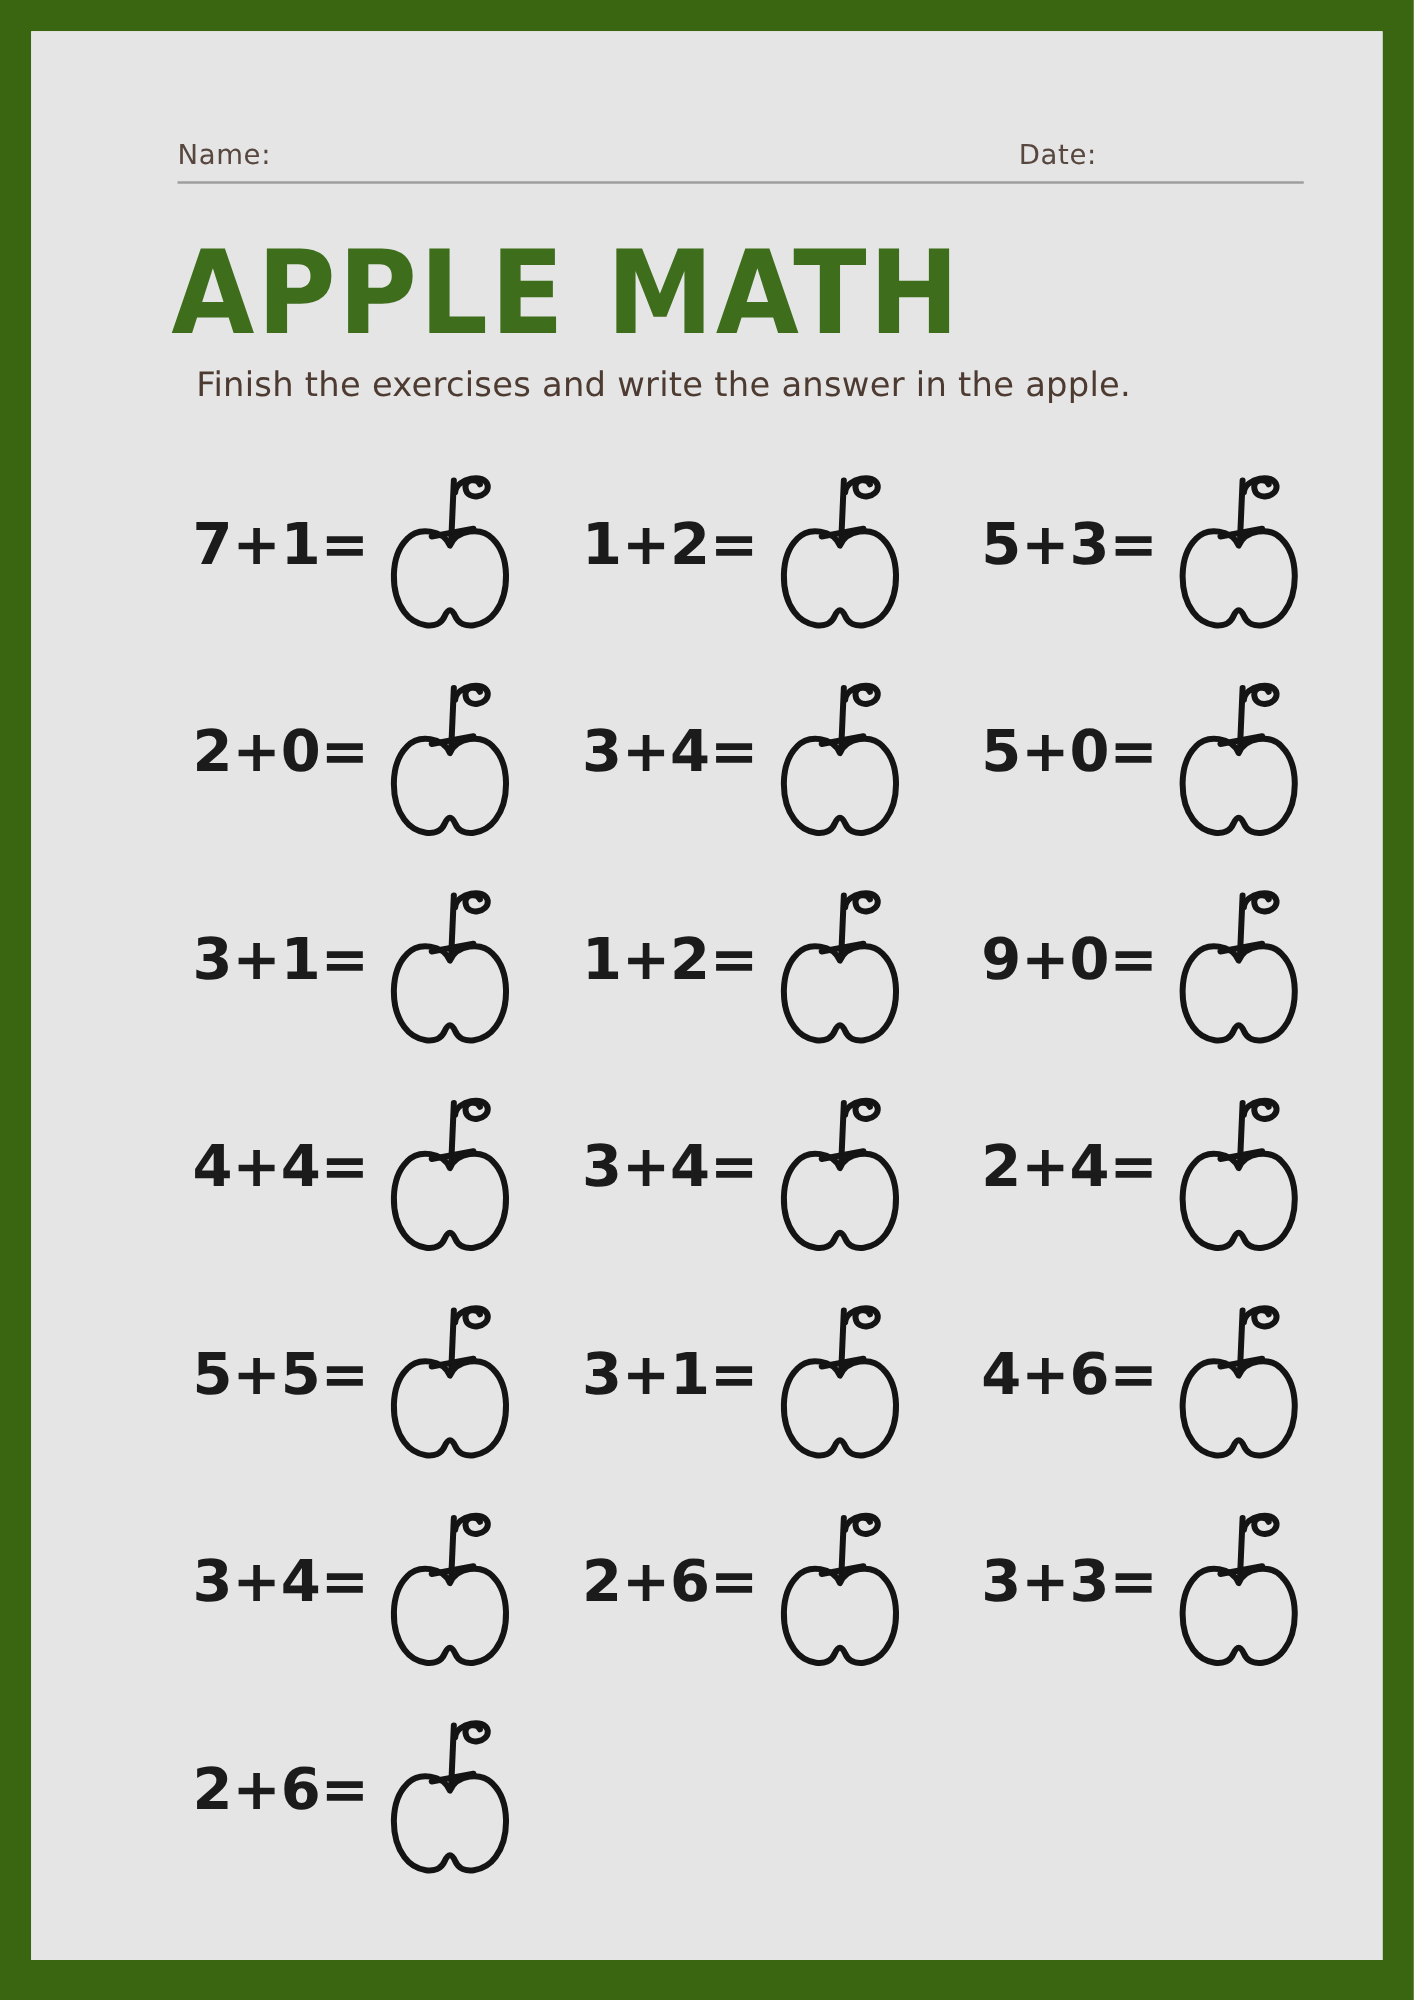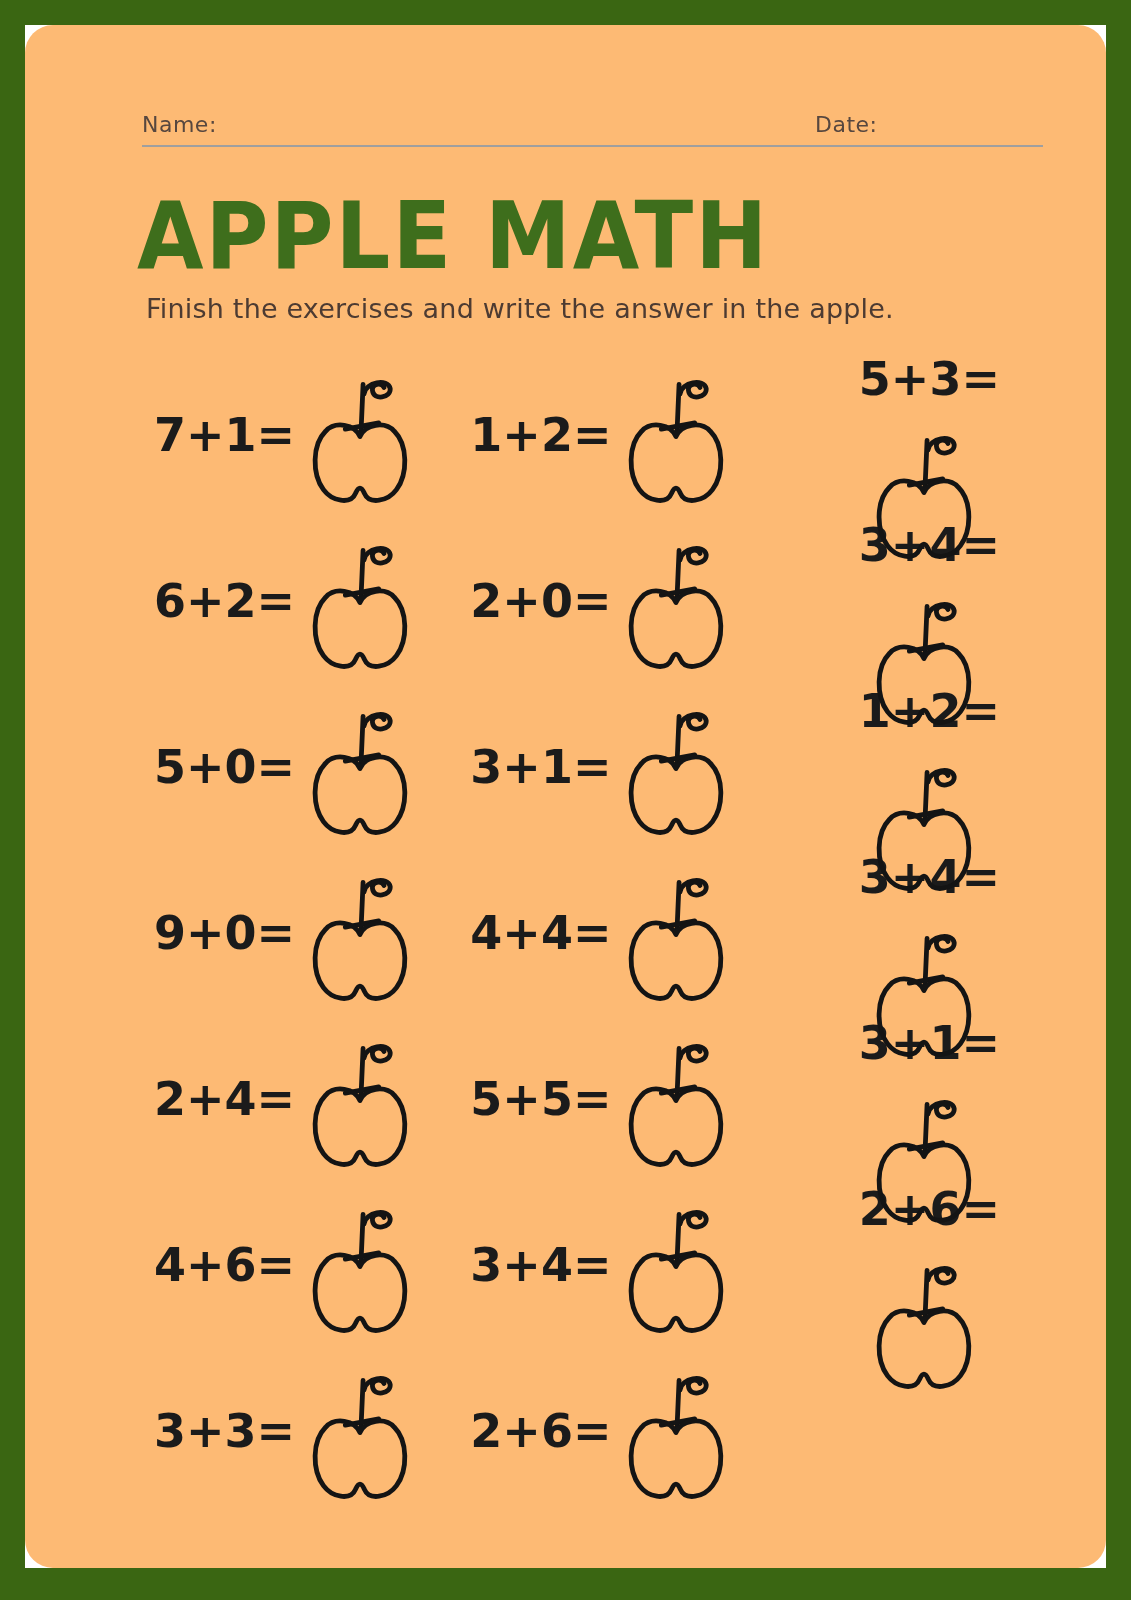--- a/index.html
+++ b/index.html
@@ -15,21 +15,21 @@
     background: #ffffff;
     font-family: "DejaVu Sans", "Liberation Sans", sans-serif;
     overflow: hidden;
   }
   .frame {
     position: absolute; inset: 0;
     border-style: solid;
     border-color: var(--border-green);
     border-width: 25px 25px 32px 25px;
   }
-  .page { position: absolute; inset: 25px 25px 32px 25px; background: #fdba74; border-radius: 28px; }
+  .page { position: absolute; inset: 25px 25px 32px 25px; background: #e5e5e5; }
 
   .header {
     position: absolute;
     left: 117px; top: 88px;
     width: 901px; height: 34px;
     border-bottom: 2px solid #9f9f9f;
   }
   .header .name-label {
     position: absolute; left: 0; bottom: 8px;
     font-size: 22px; color: var(--label-brown); letter-spacing: 0.5px;
@@ -42,38 +42,38 @@
   .title {
     position: absolute; left: 112px; top: 164px;
     font-size: 86px; line-height: 1.0;
     font-weight: 800; letter-spacing: 2px;
     color: var(--title-green);
     transform: scaleY(1.08);
     transform-origin: left top;
     white-space: nowrap;
   }
   .subtitle {
-    position: absolute; left: 121px; top: 268px;
+    position: absolute; left: 132px; top: 268px;
     font-size: 27px; color: var(--subtitle-brown);
     letter-spacing: 0.2px;
   }
 
   .grid {
     position: absolute; left: 129px; top: 327px;
     width: 901px;
     display: grid;
     grid-template-columns: repeat(3, 1fr);
     grid-auto-rows: 166px;
   }
   .cell {
     display: flex; align-items: center;
     gap: 12px;
   }
   .cell:nth-child(3n+2) { padding-left: 16px; }
-  .cell:nth-child(3n+3) { padding-left: 40px; flex-direction: column; }
+  .cell:nth-child(3n+3) { padding-left: 40px; }
   .eq {
     width: 132px;
     font-size: 46px; font-weight: 700; color: var(--ink);
     letter-spacing: 0px; white-space: nowrap;
   }
   svg.apple {
     width: 126px; height: 146px;
     position: relative; top: 14px;
     flex: 0 0 auto;
   }
@@ -132,33 +132,20 @@
       <path d="M62,8 L60,54"></path>
 
       <path d="M45,51 L77,45"></path>
 
       <path d="M63,17 C64,6 86,2 88,12 C89,21 72,24 71,14 C70,7 80,6 82,11"></path>
 
       <path d="M59,58 C54,46 35,43 26,53 C13,66 13,94 24,109 C32,120 50,124 55,112 Q59,103 63,112 C68,124 86,120 94,109 C105,94 105,66 92,53 C83,43 64,46 59,58 Z"></path>
     </svg>
   </div>
 
-  <div class="cell">
-    <span class="eq">6+2=</span>
-    <svg class="apple" viewBox="0 0 120 140" aria-hidden="true">
-
-      <path d="M62,8 L60,54"></path>
-
-      <path d="M45,51 L77,45"></path>
-
-      <path d="M63,17 C64,6 86,2 88,12 C89,21 72,24 71,14 C70,7 80,6 82,11"></path>
-
-      <path d="M59,58 C54,46 35,43 26,53 C13,66 13,94 24,109 C32,120 50,124 55,112 Q59,103 63,112 C68,124 86,120 94,109 C105,94 105,66 92,53 C83,43 64,46 59,58 Z"></path>
-    </svg>
-  </div>
 
   <div class="cell">
     <span class="eq">2+0=</span>
     <svg class="apple" viewBox="0 0 120 140" aria-hidden="true">
 
       <path d="M62,8 L60,54"></path>
 
       <path d="M45,51 L77,45"></path>
 
       <path d="M63,17 C64,6 86,2 88,12 C89,21 72,24 71,14 C70,7 80,6 82,11"></path>

